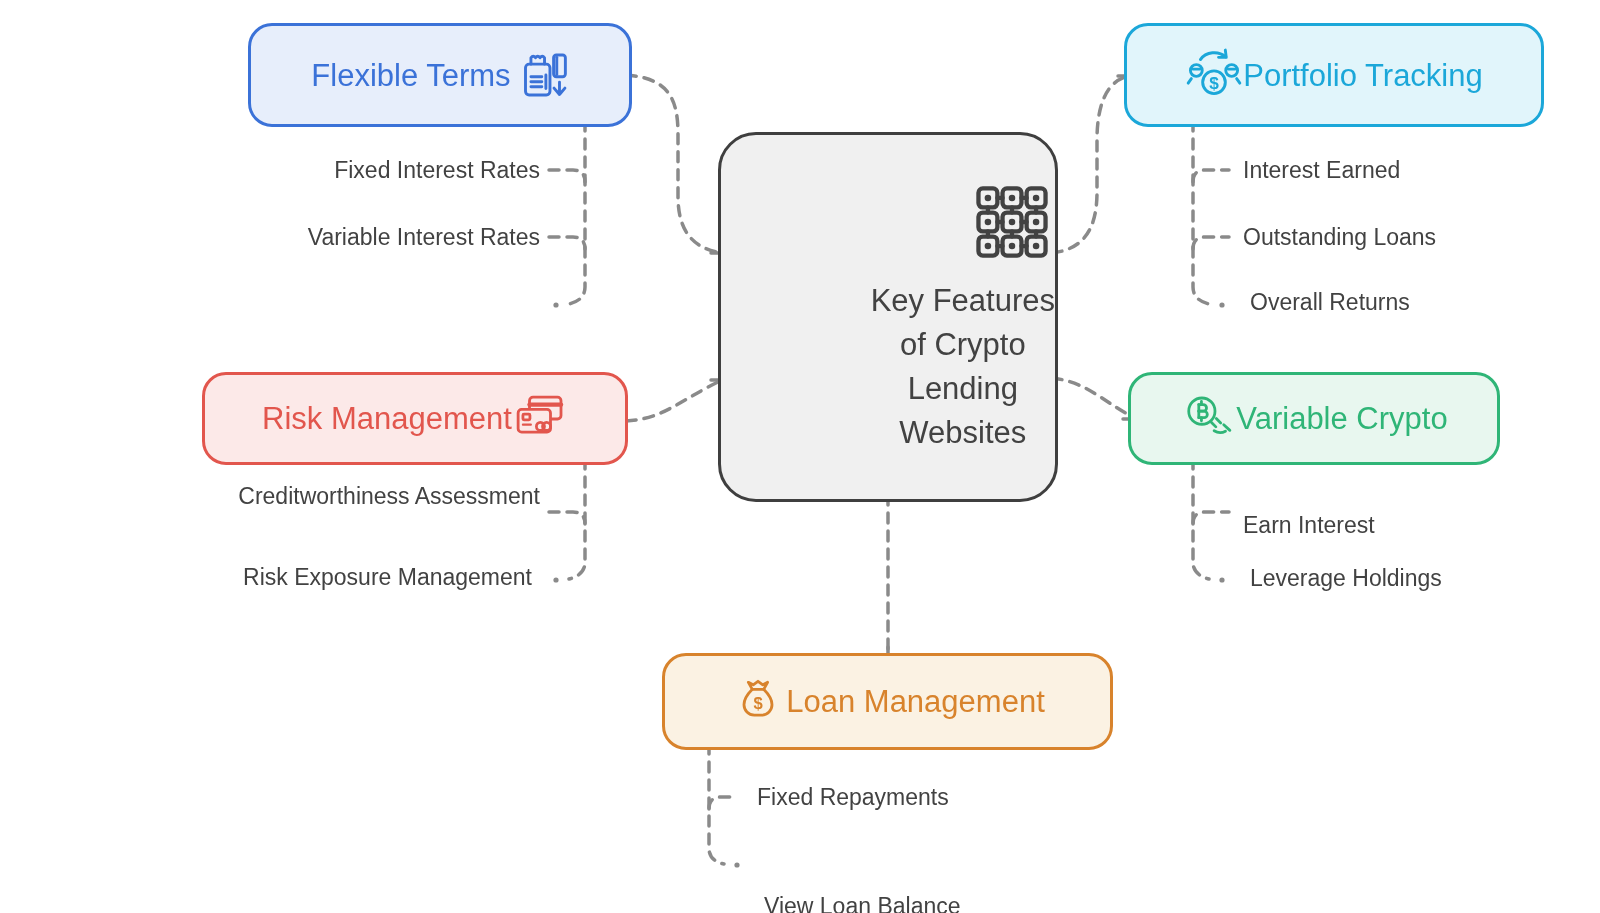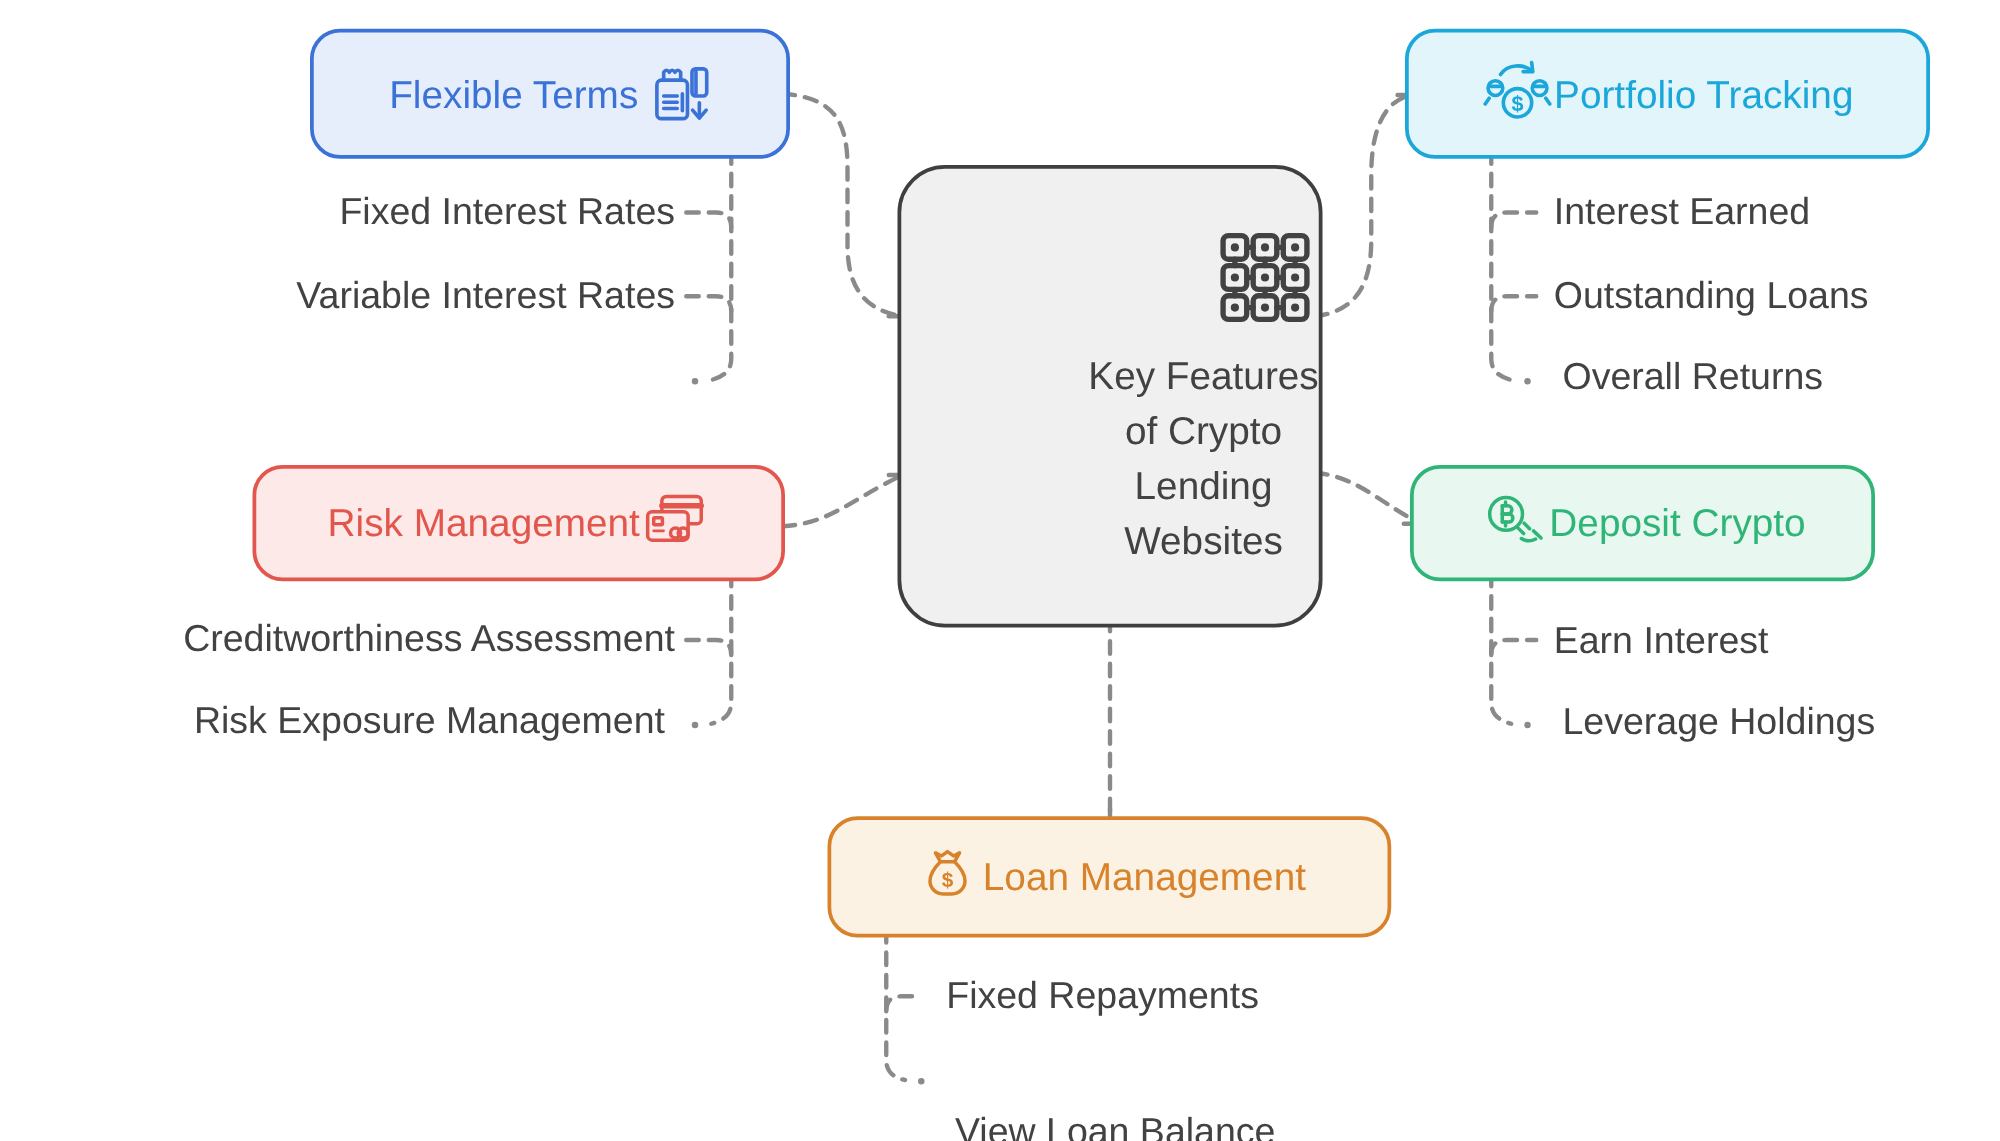--- a/index.html
+++ b/index.html
@@ -33,21 +33,21 @@
     position:absolute; box-sizing:border-box;
     left:718px; top:132px; width:340px; height:370px;
     border:3.5px solid #3F3F3F; border-radius:38px; background:#F0F0F0;
     display:flex; flex-direction:column; align-items:flex-end; justify-content:center;
     color:#424242; text-align:center;
   }
   .center-node .title { font-size:31px; line-height:44px; margin-top:14px; }
 
   .item {
     position:absolute; transform:translateY(-50%);
-    font-size:30px; color:#424242; white-space:nowrap; line-height:1;
+    font-size:23px; color:#424242; white-space:nowrap; line-height:1;
   }
   .item.r { text-align:right; }
 
   .bicon svg { display:block; }
 </style>
 </head>
 <body>
 
 <div class="canvas">
 
@@ -180,43 +180,43 @@
         <circle cx="25" cy="23" r="15"></circle>
         <path d="M21.5 15.5 v15"></path>
         <path d="M21.5 15.5 h5 a3.8 3.8 0 0 1 0 7.6 h-5"></path>
         <path d="M21.5 23.1 h6 a3.7 3.7 0 0 1 0 7.4 h-6"></path>
         <path d="M24.5 12 v3.5 M24.5 30.5 v3.5"></path>
         <path d="M36 36 l5 5 M41.5 31.5 l5 5"></path>
         <path d="M39 45.5 q6.5 4 13 .5"></path>
         <path d="M50 38.5 l7 6.5"></path>
       </svg>
     </span>
-    <span class="label">Deposit Crypto</span>
+    <span class="label">Variable Crypto</span>
   </div>
 
   <div class="node n-orange" style="left:662px; top:653px; width:451px; height:97px;">
     <span class="bicon">
       <svg width="56" height="56" viewBox="0 0 64 64" stroke="currentColor" stroke-width="3.2" fill="none" stroke-linecap="round" stroke-linejoin="round">
         <path d="M25.5 17.5 l-4.5 -8 l5.5 2.8 l5.5 -4 l5.5 4 l5.5 -2.8 l-4.5 8"></path>
         <path d="M25.5 17.5 h13 c6.5 6.5 9.5 12 9.5 17.5 A11.8 11.8 0 0 1 36.2 47 h-8.4 A11.8 11.8 0 0 1 16 35 c0 -5.5 3 -11 9.5 -17.5 z"></path>
         <text x="32" y="40.5" text-anchor="middle" font-size="19" font-weight="bold" fill="currentColor" stroke="none" font-family="Liberation Sans, sans-serif">$</text>
       </svg>
     </span>
     <span class="label">Loan Management</span>
   </div>
 
   <div class="item r" style="right:1060px; top:170px;">Fixed Interest Rates</div>
   <div class="item r" style="right:1060px; top:237px;">Variable Interest Rates</div>
 
   <div class="item" style="left:1243px; top:170px;">Interest Earned</div>
   <div class="item" style="left:1243px; top:237px;">Outstanding Loans</div>
   <div class="item" style="left:1250px; top:302px;">Overall Returns</div>
 
-  <div class="item r" style="right:1060px; top:512px;">Creditworthiness Assessment</div>
+  <div class="item r" style="right:1060px; top:496px;">Creditworthiness Assessment</div>
   <div class="item r" style="right:1068px; top:577px;">Risk Exposure Management</div>
 
-  <div class="item" style="left:1243px; top:513px;">Earn Interest</div>
+  <div class="item" style="left:1243px; top:525px;">Earn Interest</div>
   <div class="item" style="left:1250px; top:578px;">Leverage Holdings</div>
 
   <div class="item" style="left:757px; top:797px;">Fixed Repayments</div>
   <div class="item" style="left:764px; top:862px;margin-top:44px;">View Loan Balance</div>
 
 </div>
 
 </body></html>

